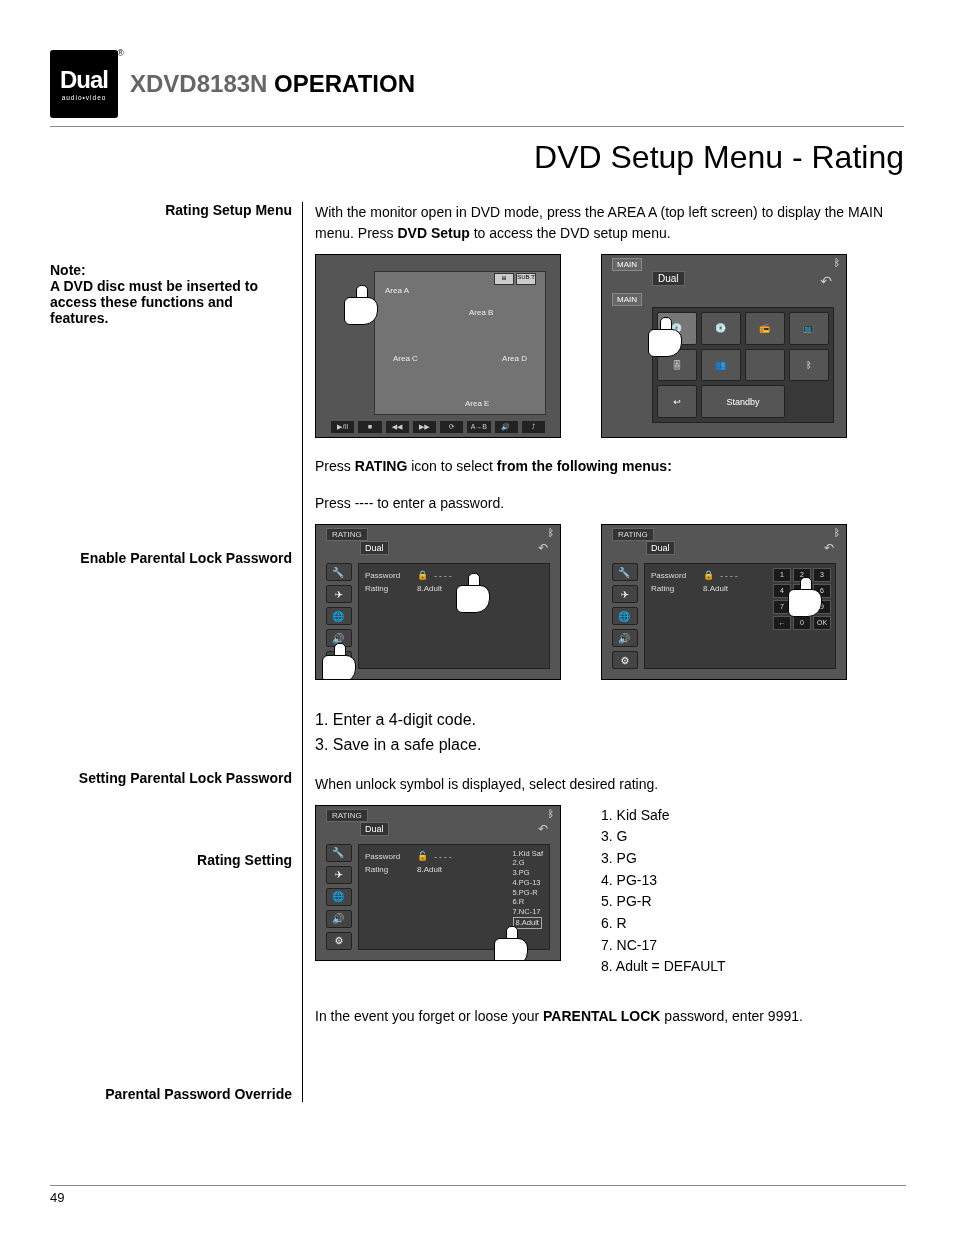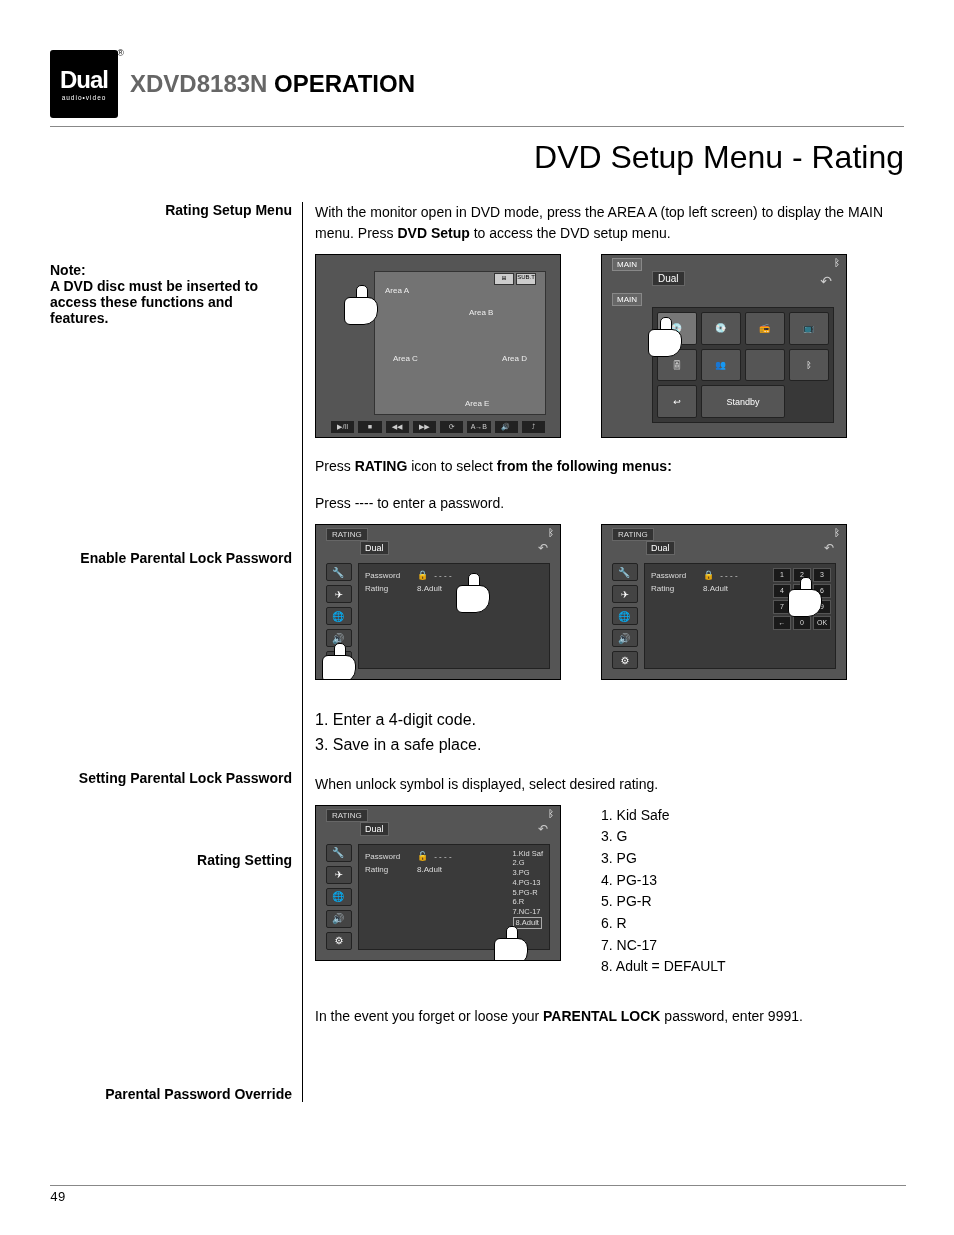--- a/index.html
+++ b/index.html
@@ -290,21 +290,20 @@
   .section-spacer { height: 10px; }
   .spacer-16 { height: 16px; }
   .page-num {
     position: absolute;
     bottom: 30px;
     left: 50px;
     font-size: 13px;
     border-top: 1px solid #888;
     width: 856px;
     padding-top: 4px;
-    font-family: Liberation Mono, monospace;
   }
   .ol-steps { list-style: none; font-size:16px; line-height:1.55; }
   .ss-rating-tab {
     position:absolute; top:3px; left:10px; background:#333; border:1px solid #666; font-size:8px; padding:1px 5px; color:#ddd;
   }
 </style>
 </head>
 <body>
 
 <div class="header-row">

